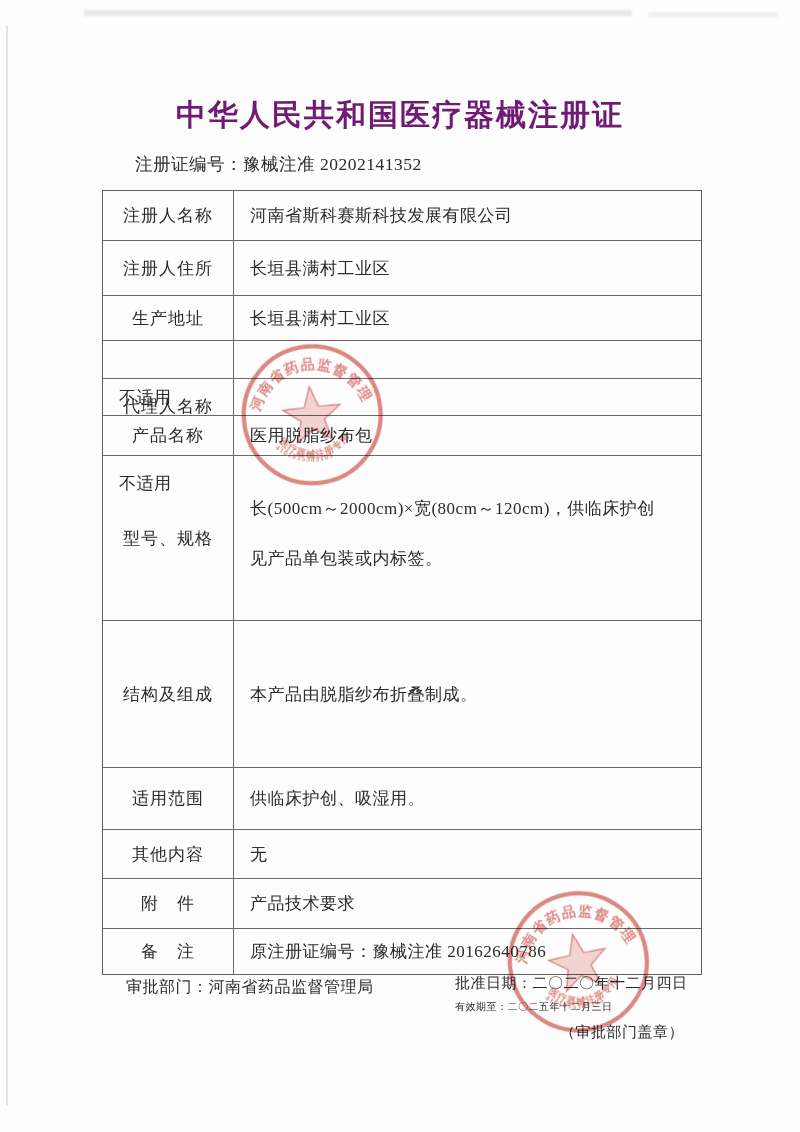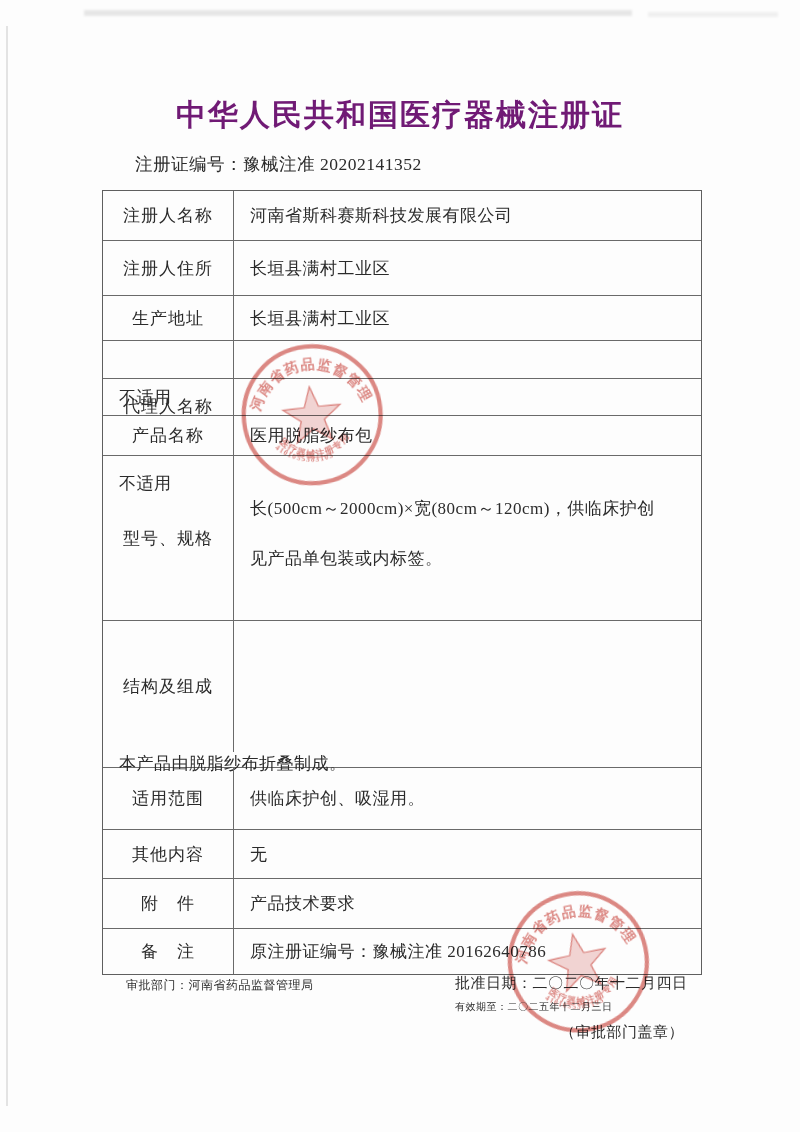--- a/index.html
+++ b/index.html
@@ -13,24 +13,24 @@
 
   .title{position:absolute;left:0;top:95px;width:800px;text-align:center;font-size:30px;font-weight:bold;letter-spacing:2px;color:#701a75;}
   .certline{position:absolute;left:135px;top:152px;font-size:17.5px;letter-spacing:.5px;}
 
   .regtable{position:absolute;left:102px;top:190px;width:600px;border:1px solid #5f5f5f;box-sizing:border-box;background:transparent;}
   .row{display:flex;border-bottom:1px solid #6a6a6a;box-sizing:border-box;}
   .row:last-child{border-bottom:none;}
   .cell-label{width:131px;flex:0 0 131px;border-right:1px solid #6a6a6a;display:flex;align-items:center;justify-content:center;text-align:center;font-size:17px;letter-spacing:1px;box-sizing:border-box;}
   .cell-value{flex:1;display:flex;flex-direction:column;justify-content:center;padding-left:16px;padding-right:8px;font-size:17px;letter-spacing:.5px;box-sizing:border-box;}
   .r1{height:50px;} .r2{height:55px;} .r3{height:45px;} .r4{height:38px;flex-direction:column;} .r5{height:37px;} .r6{height:40px;}
-  .r7{height:165px;} .r8{height:147px;flex-direction:column;} .r9{height:62px;} .r10{height:50px;} .r11{height:49px;} .r12{height:45px;}
+  .r7{height:165px;} .r8{height:147px;} .r9{height:62px;} .r10{height:50px;} .r11{height:49px;} .r12{height:45px;}
   .r7 .cell-value{justify-content:flex-start;padding-top:28px;line-height:50px;}
 
-  .footer-left{position:absolute;left:126px;top:977px;font-size:12px;letter-spacing:.5px;}
+  .footer-left{position:absolute;left:126px;top:977px;font-size:16px;letter-spacing:.5px;}
   .footer-date1{position:absolute;left:455px;top:974px;font-size:15px;letter-spacing:.5px;}
   .footer-date2{position:absolute;left:455px;top:1000px;font-size:10px;letter-spacing:.5px;}
   .footer-sealnote{position:absolute;left:560px;top:1023px;font-size:15px;letter-spacing:.5px;}
 
   .stamp{position:absolute;width:150px;height:150px;mix-blend-mode:multiply;opacity:.7;filter:blur(.4px);}
   .stamp1{left:237px;top:338px;transform:rotate(-6deg);}
   .stamp2{left:503px;top:885px;transform:rotate(-12deg);}
   .stamp text{font-family:"Liberation Serif","DejaVu Serif",serif;font-weight:bold;fill:#cf564f;}
 </style>
 </head>

